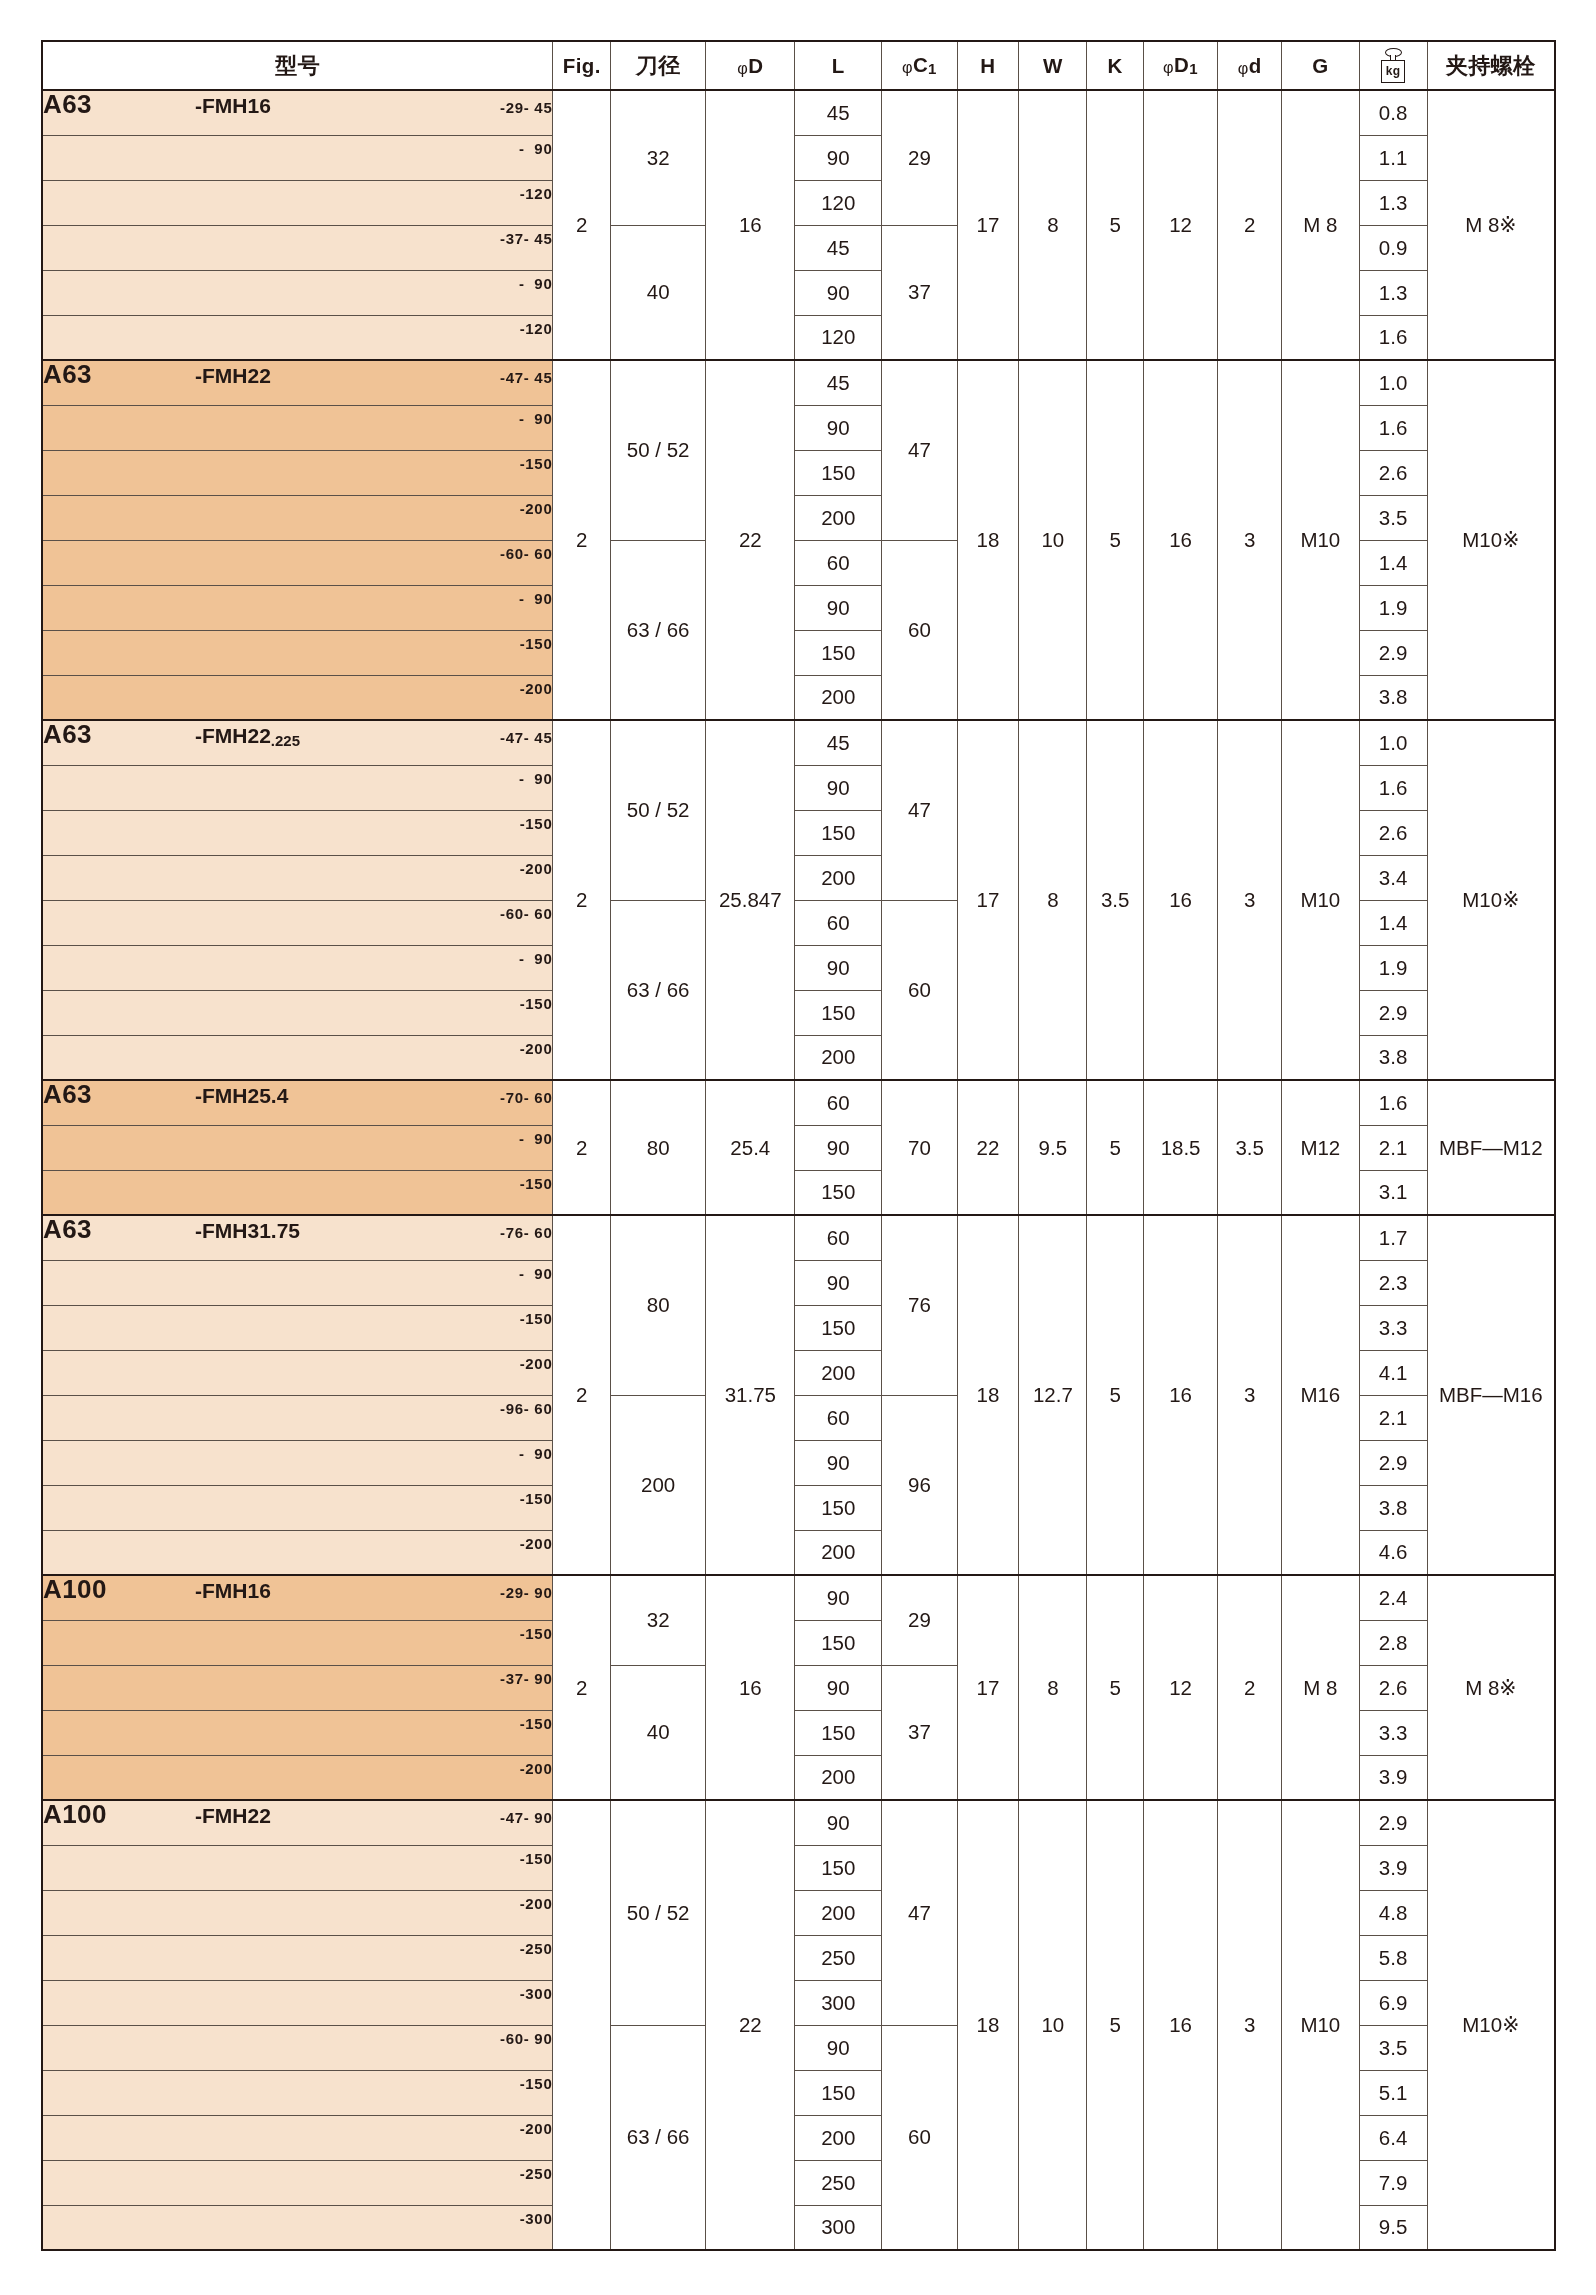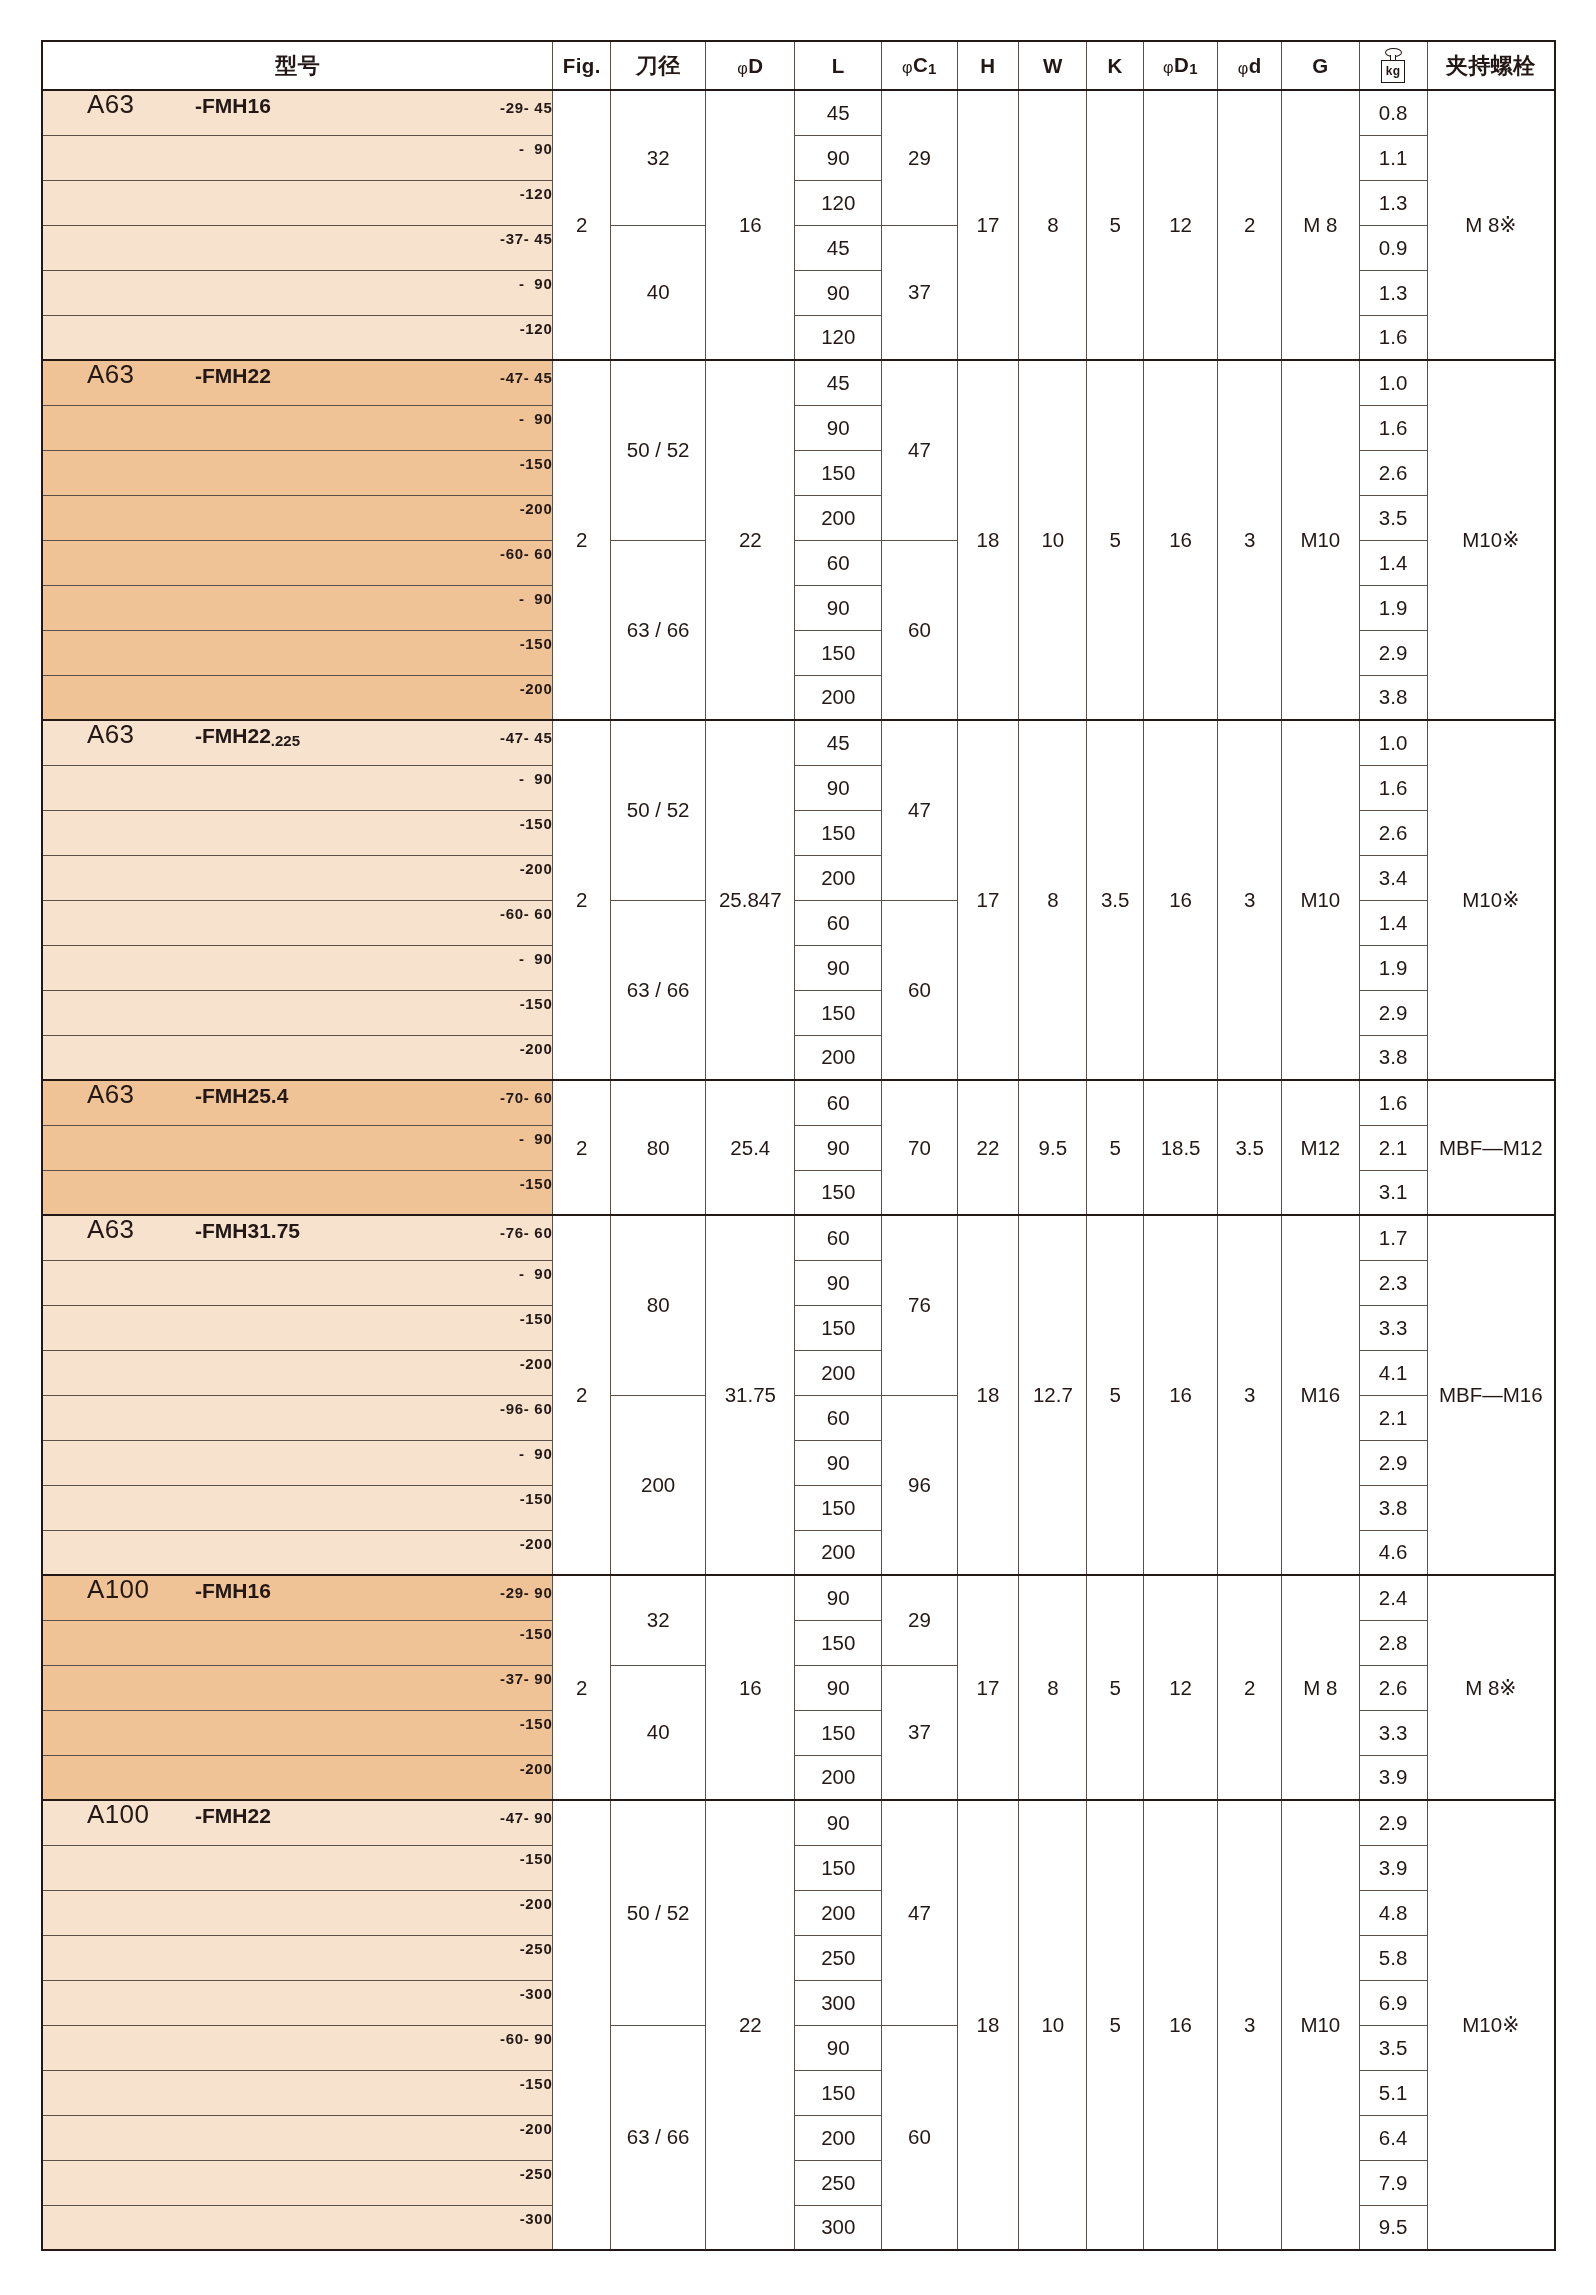--- a/index.html
+++ b/index.html
@@ -73,21 +73,21 @@
   
   td.model{
     text-align:right;
     padding:0 15.6px 0 0;
     font-weight:bold;
     font-size:22px;
     border-left:2.8px solid #231815;
     border-right:0.7px solid #231815;
     height:33px;
   }
-  td.model .pfx{font-size:26px;font-weight:normal;letter-spacing:0.4px;margin-left:44px;}
+  td.model .pfx{font-size:26px;font-weight:bold;letter-spacing:0.4px;}
   td.model .mid{font-size:21px;font-weight:bold;}
   td.model .suf{font-size:15px;font-weight:bold;letter-spacing:0.7px;}
   td.model .ssub{font-size:15px;font-weight:bold;vertical-align:-2.8px;}
   .mrow{display:flex;align-items:baseline;justify-content:flex-start;height:100%;}
   .m1{width:152px;text-align:left;flex:0 0 152px;}
   .m2{flex:1 1 auto;text-align:left;}
   .m3{flex:0 0 177px;text-align:right;}
 
   
   tr.shadeA td.model{background:#f7e2cd;}

